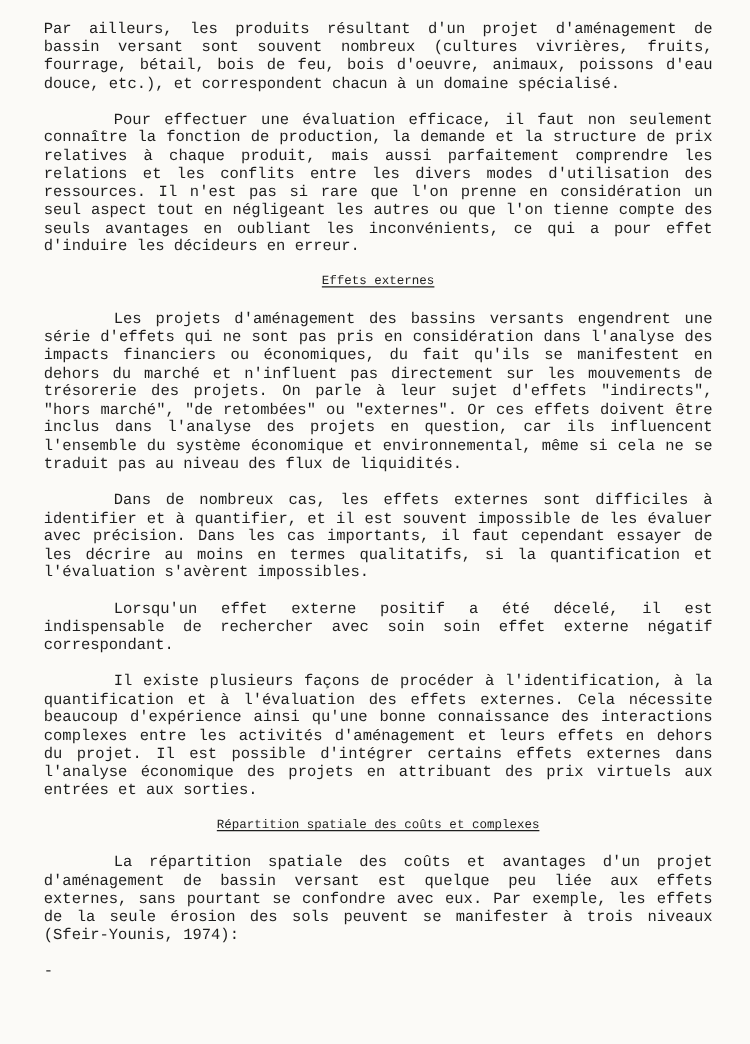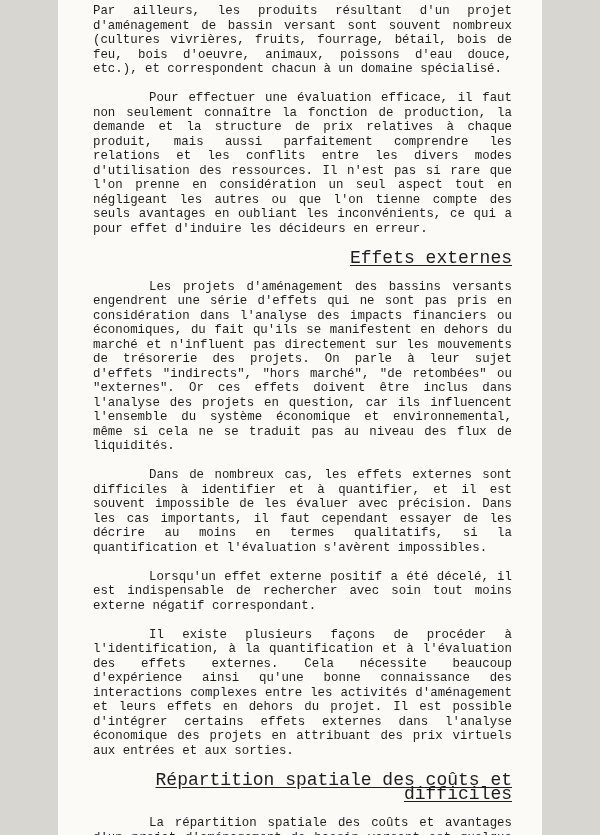--- a/index.html
+++ b/index.html
@@ -2,46 +2,46 @@
 <html lang="fr"><head>
 <meta charset="utf-8">
 <style>
   html, body {
     margin: 0;
     padding: 0;
     background: #d8d6d0;
   }
   .doc-page {
     position: relative;
-    width: 484px;
+    width: 600px;
     height: 835px;
     margin: 0 auto;
     background: #fbfaf7;
     box-sizing: border-box;
-    padding: 4px 30px 10px 35px;
+    padding: 16px 30px 10px 35px;
     overflow: hidden;
     font-family: "Liberation Mono", "DejaVu Sans Mono", monospace;
     font-size: 12.4px;
     line-height: 14.5px;
     color: #1e1e1e;
     text-align: justify;
   }
   .para {
     margin: 0 0 14.5px 0;
   }
   .para.indent {
     text-indent: 56px;
   }
   .heading {
-    font-size: 18px;
+    font-size: 10px;
     font-weight: normal;
     text-decoration: underline;
     text-underline-offset: 2px;
     margin: 0 0 14.5px 0;
-    text-align: right;
+    text-align: center;
   }
   .list-item {
     display: flex;
     align-items: flex-start;
     margin: 0;
   }
   .list-marker {
     flex: none;
     width: 56px;
   }
@@ -59,25 +59,25 @@
   <p class="para">Par ailleurs, les produits résultant d'un projet d'aménagement de bassin versant sont souvent nombreux (cultures vivrières, fruits, fourrage, bétail, bois de feu, bois d'oeuvre, animaux, poissons d'eau douce, etc.), et correspondent chacun à un domaine spécialisé.</p>
 
   <p class="para indent">Pour effectuer une évaluation efficace, il faut non seulement connaître la fonction de production, la demande et la structure de prix relatives à chaque produit, mais aussi parfaitement comprendre les relations et les conflits entre les divers modes d'utilisation des ressources. Il n'est pas si rare que l'on prenne en considération un seul aspect tout en négligeant les autres ou que l'on tienne compte des seuls avantages en oubliant les inconvénients, ce qui a pour effet d'induire les décideurs en erreur.</p>
 
   <h2 class="heading">Effets externes</h2>
 
   <p class="para indent">Les projets d'aménagement des bassins versants engendrent une série d'effets qui ne sont pas pris en considération dans l'analyse des impacts financiers ou économiques, du fait qu'ils se manifestent en dehors du marché et n'influent pas directement sur les mouvements de trésorerie des projets. On parle à leur sujet d'effets "indirects", "hors marché", "de retombées" ou "externes". Or ces effets doivent être inclus dans l'analyse des projets en question, car ils influencent l'ensemble du système économique et environnemental, même si cela ne se traduit pas au niveau des flux de liquidités.</p>
 
   <p class="para indent">Dans de nombreux cas, les effets externes sont difficiles à identifier et à quantifier, et il est souvent impossible de les évaluer avec précision. Dans les cas importants, il faut cependant essayer de les décrire au moins en termes qualitatifs, si la quantification et l'évaluation s'avèrent impossibles.</p>
 
-  <p class="para indent">Lorsqu'un effet externe positif a été décelé, il est indispensable de rechercher avec soin tout moins externe négatif correspondant.</p>
+  <p class="para indent">Lorsqu'un effet externe positif a été décelé, il est indispensable de rechercher avec soin soin effet externe négatif correspondant.</p>
 
   <p class="para indent">Il existe plusieurs façons de procéder à l'identification, à la quantification et à l'évaluation des effets externes. Cela nécessite beaucoup d'expérience ainsi qu'une bonne connaissance des interactions complexes entre les activités d'aménagement et leurs effets en dehors du projet. Il est possible d'intégrer certains effets externes dans l'analyse économique des projets en attribuant des prix virtuels aux entrées et aux sorties.</p>
 
-  <h2 class="heading">Répartition spatiale des coûts et difficiles</h2>
+  <h2 class="heading">Répartition spatiale des coûts et complexes</h2>
 
   <p class="para indent">La répartition spatiale des coûts et avantages d'un projet d'aménagement de bassin versant est quelque peu liée aux effets externes, sans pourtant se confondre avec eux. Par exemple, les effets de la seule érosion des sols peuvent se manifester à trois niveaux (Sfeir-Younis, 1974):</p>
 
   <div class="list-item">
     <span class="list-marker">-</span>
   </div>
 
 </div>
 
 </body></html>

